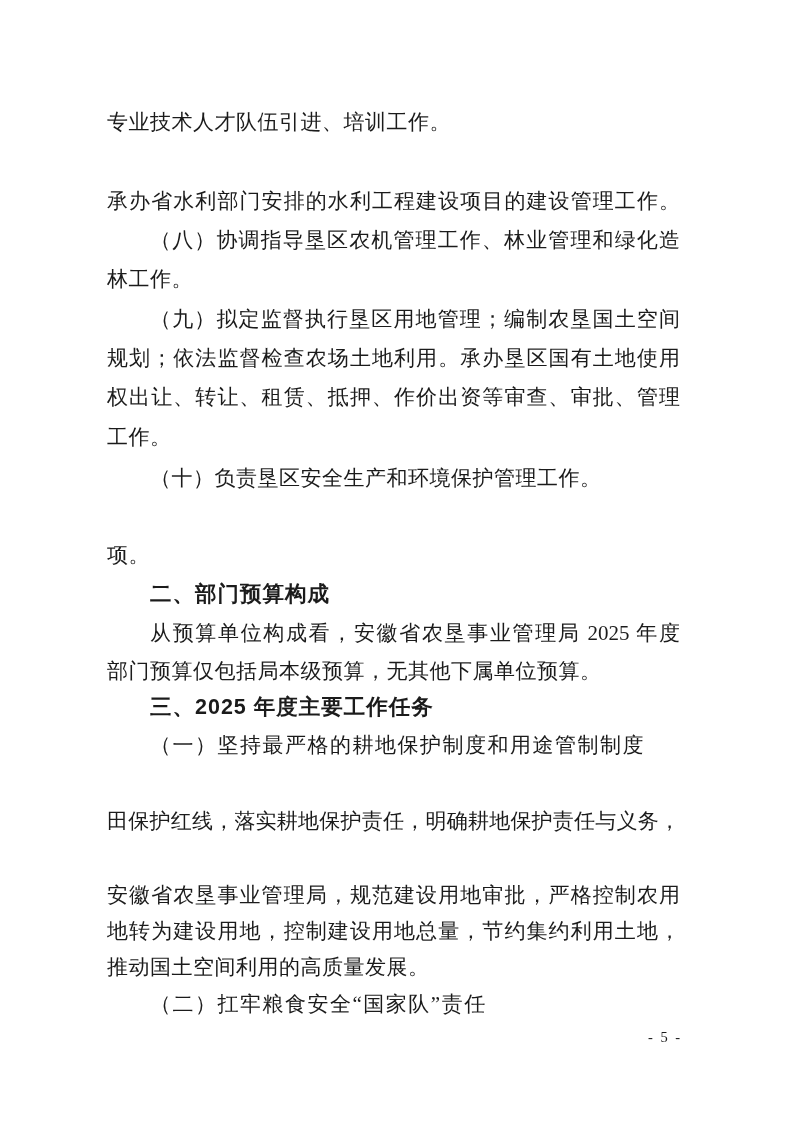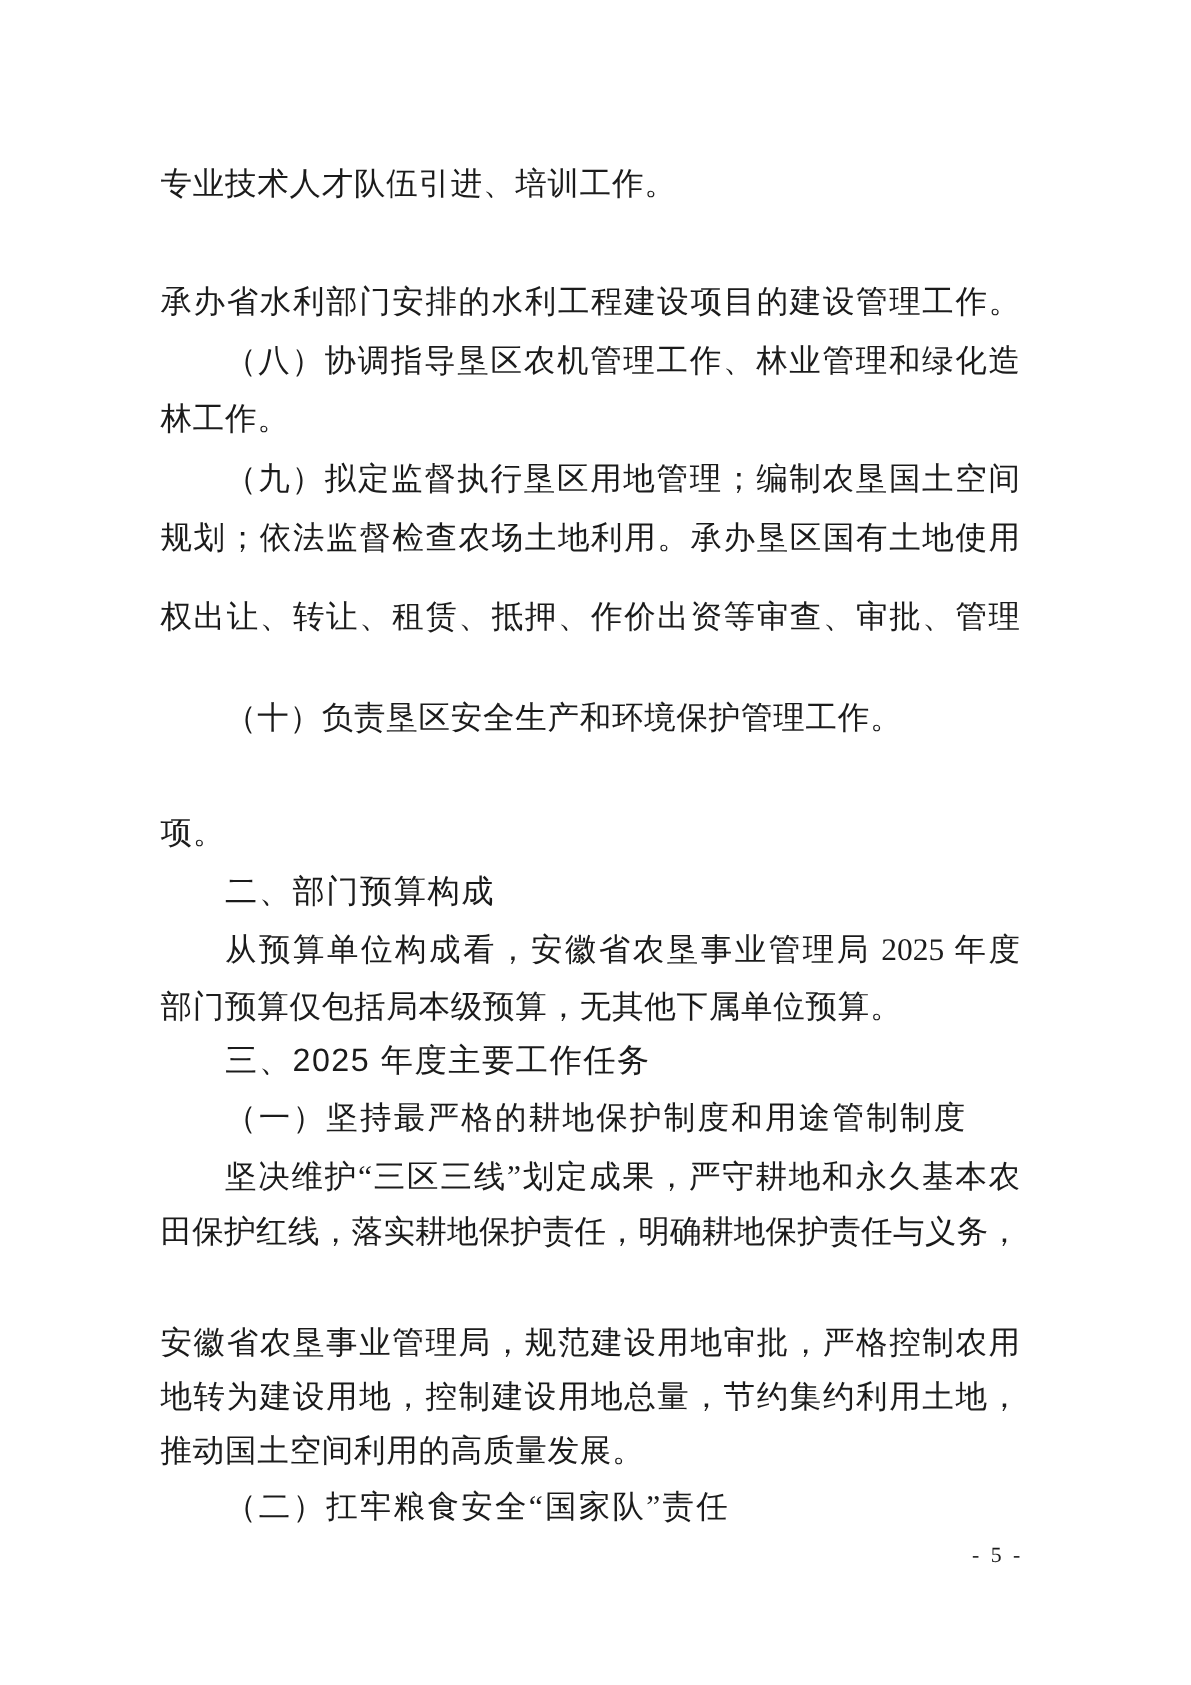--- a/index.html
+++ b/index.html
@@ -28,21 +28,21 @@
   .fill {
     text-align: justify;
     text-align-last: justify;
     letter-spacing: 0;
   }
   .ind {
     text-indent: 43px;
   }
   .hei {
     font-family: "Liberation Sans", "DejaVu Sans", sans-serif;
-    font-weight: 400;
+    font-weight: 700;
     font-size: 21.5px;
     letter-spacing: 1px;
   }
   .kai {
     letter-spacing: 1.5px;
   }
   .page-number {
     position: absolute;
     top: 1029px;
     left: 648px;
@@ -56,29 +56,29 @@
 <body>
 
 <div class="page">
 
   <div class="ln" style="top:110px">专业技术人才队伍引进、培训工作。</div>
   <div class="ln fill" style="top:189px">承办省水利部门安排的水利工程建设项目的建设管理工作。</div>
   <div class="ln ind fill" style="top:228px">（八）协调指导垦区农机管理工作、林业管理和绿化造</div>
   <div class="ln" style="top:267px">林工作。</div>
   <div class="ln ind fill" style="top:307px">（九）拟定监督执行垦区用地管理；编制农垦国土空间</div>
   <div class="ln fill" style="top:346px">规划；依法监督检查农场土地利用。承办垦区国有土地使用</div>
-  <div class="ln fill" style="top:399px">权出让、转让、租赁、抵押、作价出资等审查、审批、管理</div>
+  <div class="ln fill" style="top:385px">权出让、转让、租赁、抵押、作价出资等审查、审批、管理</div>
+  <div class="ln" style="top:425px">工作。</div>
   <div class="ln ind" style="top:466px">（十）负责垦区安全生产和环境保护管理工作。</div>
   <div class="ln" style="top:543px">项。</div>
   <div class="ln ind hei" style="top:582px">二、部门预算构成</div>
   <div class="ln ind fill" style="top:621px">从预算单位构成看，安徽省农垦事业管理局 2025 年度</div>
   <div class="ln" style="top:659px">部门预算仅包括局本级预算，无其他下属单位预算。</div>
   <div class="ln ind hei" style="top:695px">三、2025 年度主要工作任务</div>
   <div class="ln ind kai" style="top:733px">（一）坚持最严格的耕地保护制度和用途管制制度</div>
-  <div class="ln ind fill" style="top:772px">坚决维护“三区三线”划定成果，严守耕地和永久基本农</div>
   <div class="ln fill" style="top:809px">田保护红线，落实耕地保护责任，明确耕地保护责任与义务，</div>
   <div class="ln fill" style="top:883px">安徽省农垦事业管理局，规范建设用地审批，严格控制农用</div>
   <div class="ln fill" style="top:919px">地转为建设用地，控制建设用地总量，节约集约利用土地，</div>
   <div class="ln" style="top:955px">推动国土空间利用的高质量发展。</div>
   <div class="ln ind kai" style="top:992px">（二）扛牢粮食安全“国家队”责任</div>
 
   <div class="page-number">- 5 -</div>
 
 </div>
 

